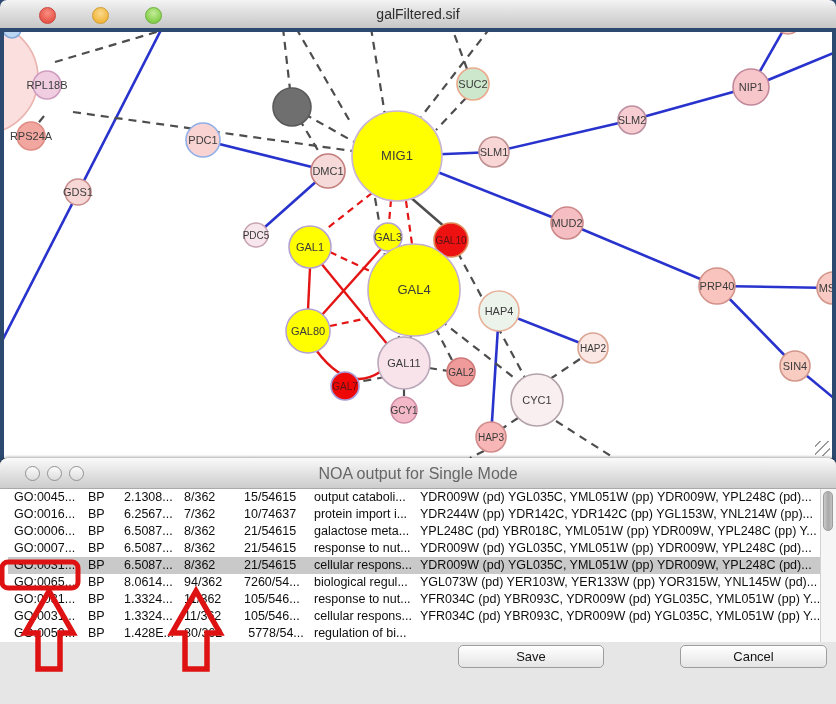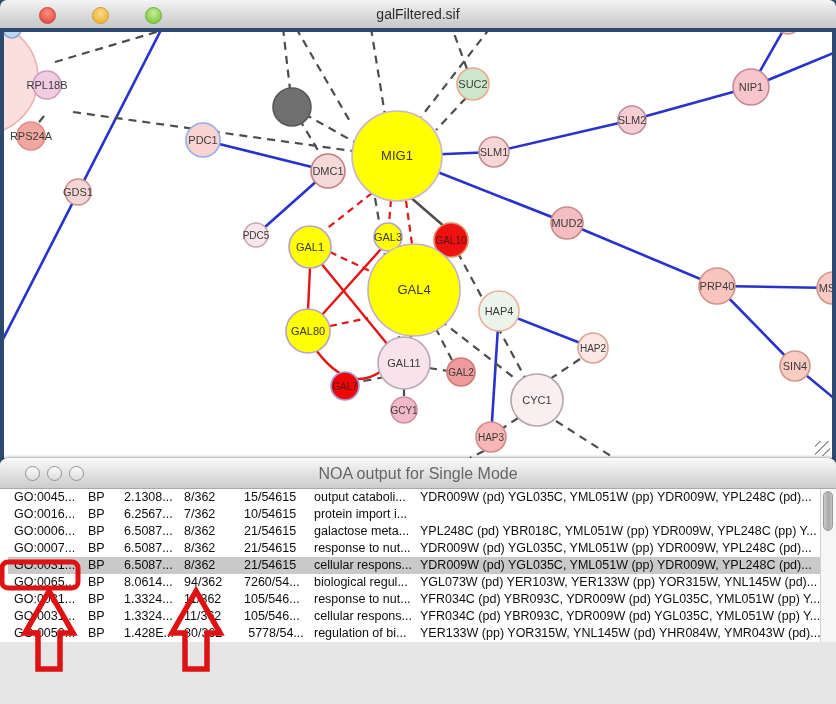--- a/index.html
+++ b/index.html
@@ -278,22 +278,23 @@
           <div class="tcell" style="width: 60px;">8/362</div>
           <div class="tcell" style="width: 70px;">15/54615</div>
           <div class="tcell" style="width: 106px;">output cataboli...</div>
           <div class="tcell" style="width: 415px;">YDR009W (pd) YGL035C, YML051W (pp) YDR009W, YPL248C (pd)...</div>
         </div>
         <div class="trow">
           <div class="tcell" style="width: 74px;">GO:0016...</div>
           <div class="tcell" style="width: 36px;">BP</div>
           <div class="tcell" style="width: 60px;">6.2567...</div>
           <div class="tcell" style="width: 60px;">7/362</div>
-          <div class="tcell" style="width: 70px;">10/54615</div>
+          <div class="tcell" style="width: 70px;">10/74637</div>
           <div class="tcell" style="width: 106px;">protein import i...</div>
+          <div class="tcell" style="width: 415px;">YDR244W (pp) YDR142C, YDR142C (pp) YGL153W, YNL214W (pp)...</div>
         </div>
         <div class="trow">
           <div class="tcell" style="width: 74px;">GO:0006...</div>
           <div class="tcell" style="width: 36px;">BP</div>
           <div class="tcell" style="width: 60px;">6.5087...</div>
           <div class="tcell" style="width: 60px;">8/362</div>
           <div class="tcell" style="width: 70px;">21/54615</div>
           <div class="tcell" style="width: 106px;">galactose meta...</div>
           <div class="tcell" style="width: 415px;">YPL248C (pd) YBR018C, YML051W (pp) YDR009W, YPL248C (pp) Y...</div>
         </div>
@@ -342,25 +343,28 @@
           <div class="tcell" style="width: 106px;">cellular respons...</div>
           <div class="tcell" style="width: 415px;">YFR034C (pd) YBR093C, YDR009W (pd) YGL035C, YML051W (pp) Y...</div>
         </div>
         <div class="trow">
           <div class="tcell" style="width: 74px;">GO:0050...</div>
           <div class="tcell" style="width: 36px;">BP</div>
           <div class="tcell" style="width: 60px;">1.428E...</div>
           <div class="tcell" style="width: 60px;">80/362</div>
           <div class="tcell" style="width: 70px; text-align: center;">5778/54...</div>
           <div class="tcell" style="width: 106px;">regulation of bi...</div>
-          <div class="tcell" style="width: 415px;">YER133W (pp) YOR315W, YNL145W (pd) YHR084W, YMR043W (pd)...</div>
         </div>
         <div class="scrolltrack">
         <div class="scrollthumb"></div>
       </div>
+    </div>
+    <div class="buttonbar">
+      <div class="btn save">Save</div>
+      <div class="btn cancel">Cancel</div>
     </div>
   </div>
 
   <svg class="annotation-layer" id="ann-svg">
       <rect x="2" y="562" width="76" height="26" rx="6" fill="none" stroke="#de1212" stroke-width="5"></rect>
       <path d="M49,591 L25,633 L38,633 L38,669 L60,669 L60,633 L73,633 Z" fill="none" stroke="#de1212" stroke-width="5.5" stroke-linejoin="miter"></path>
       <path d="M196,591 L172,633 L185,633 L185,669 L207,669 L207,633 L220,633 Z" fill="none" stroke="#de1212" stroke-width="5.5" stroke-linejoin="miter"></path>
     </svg>
 </div>
 

